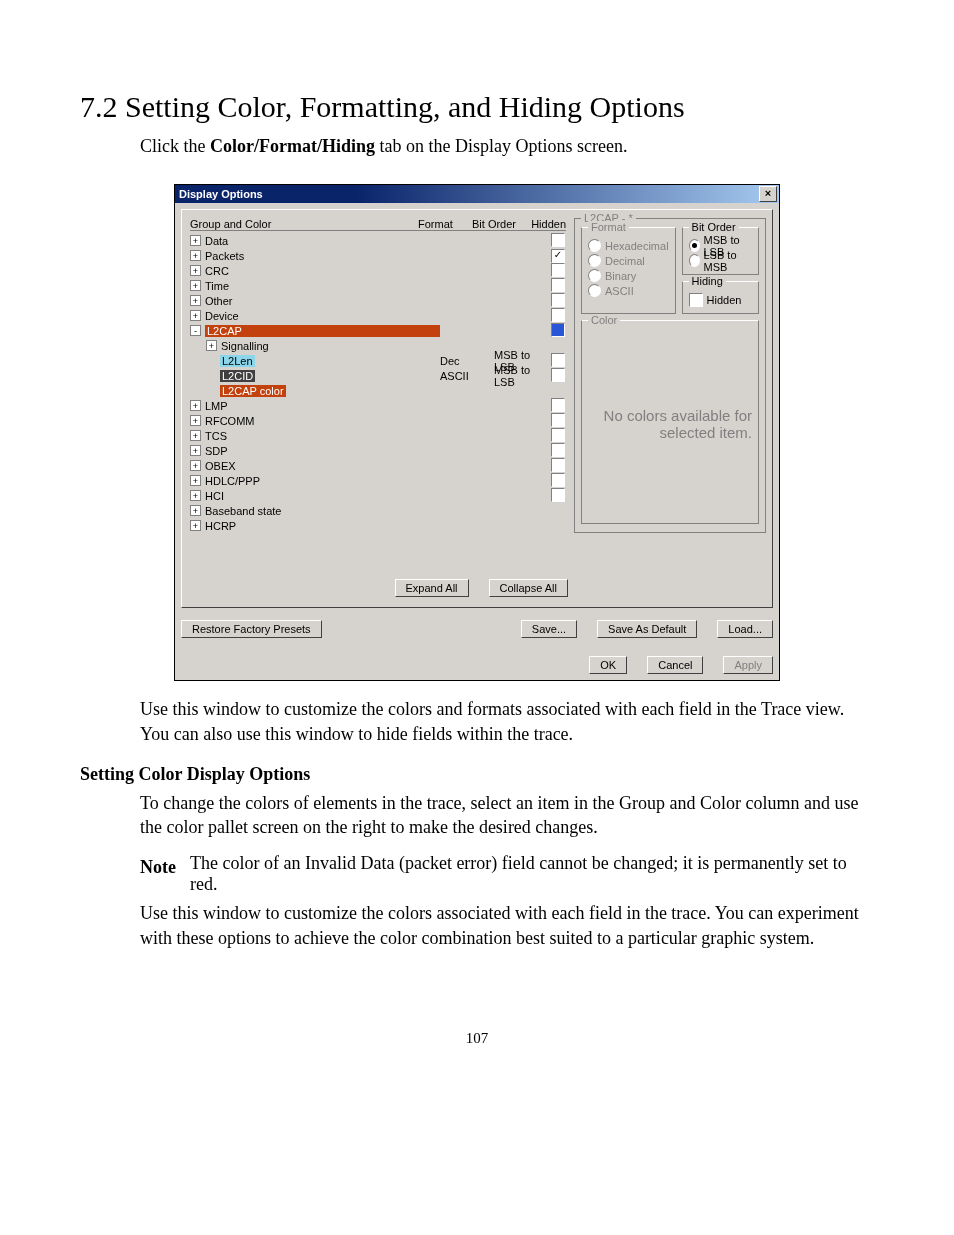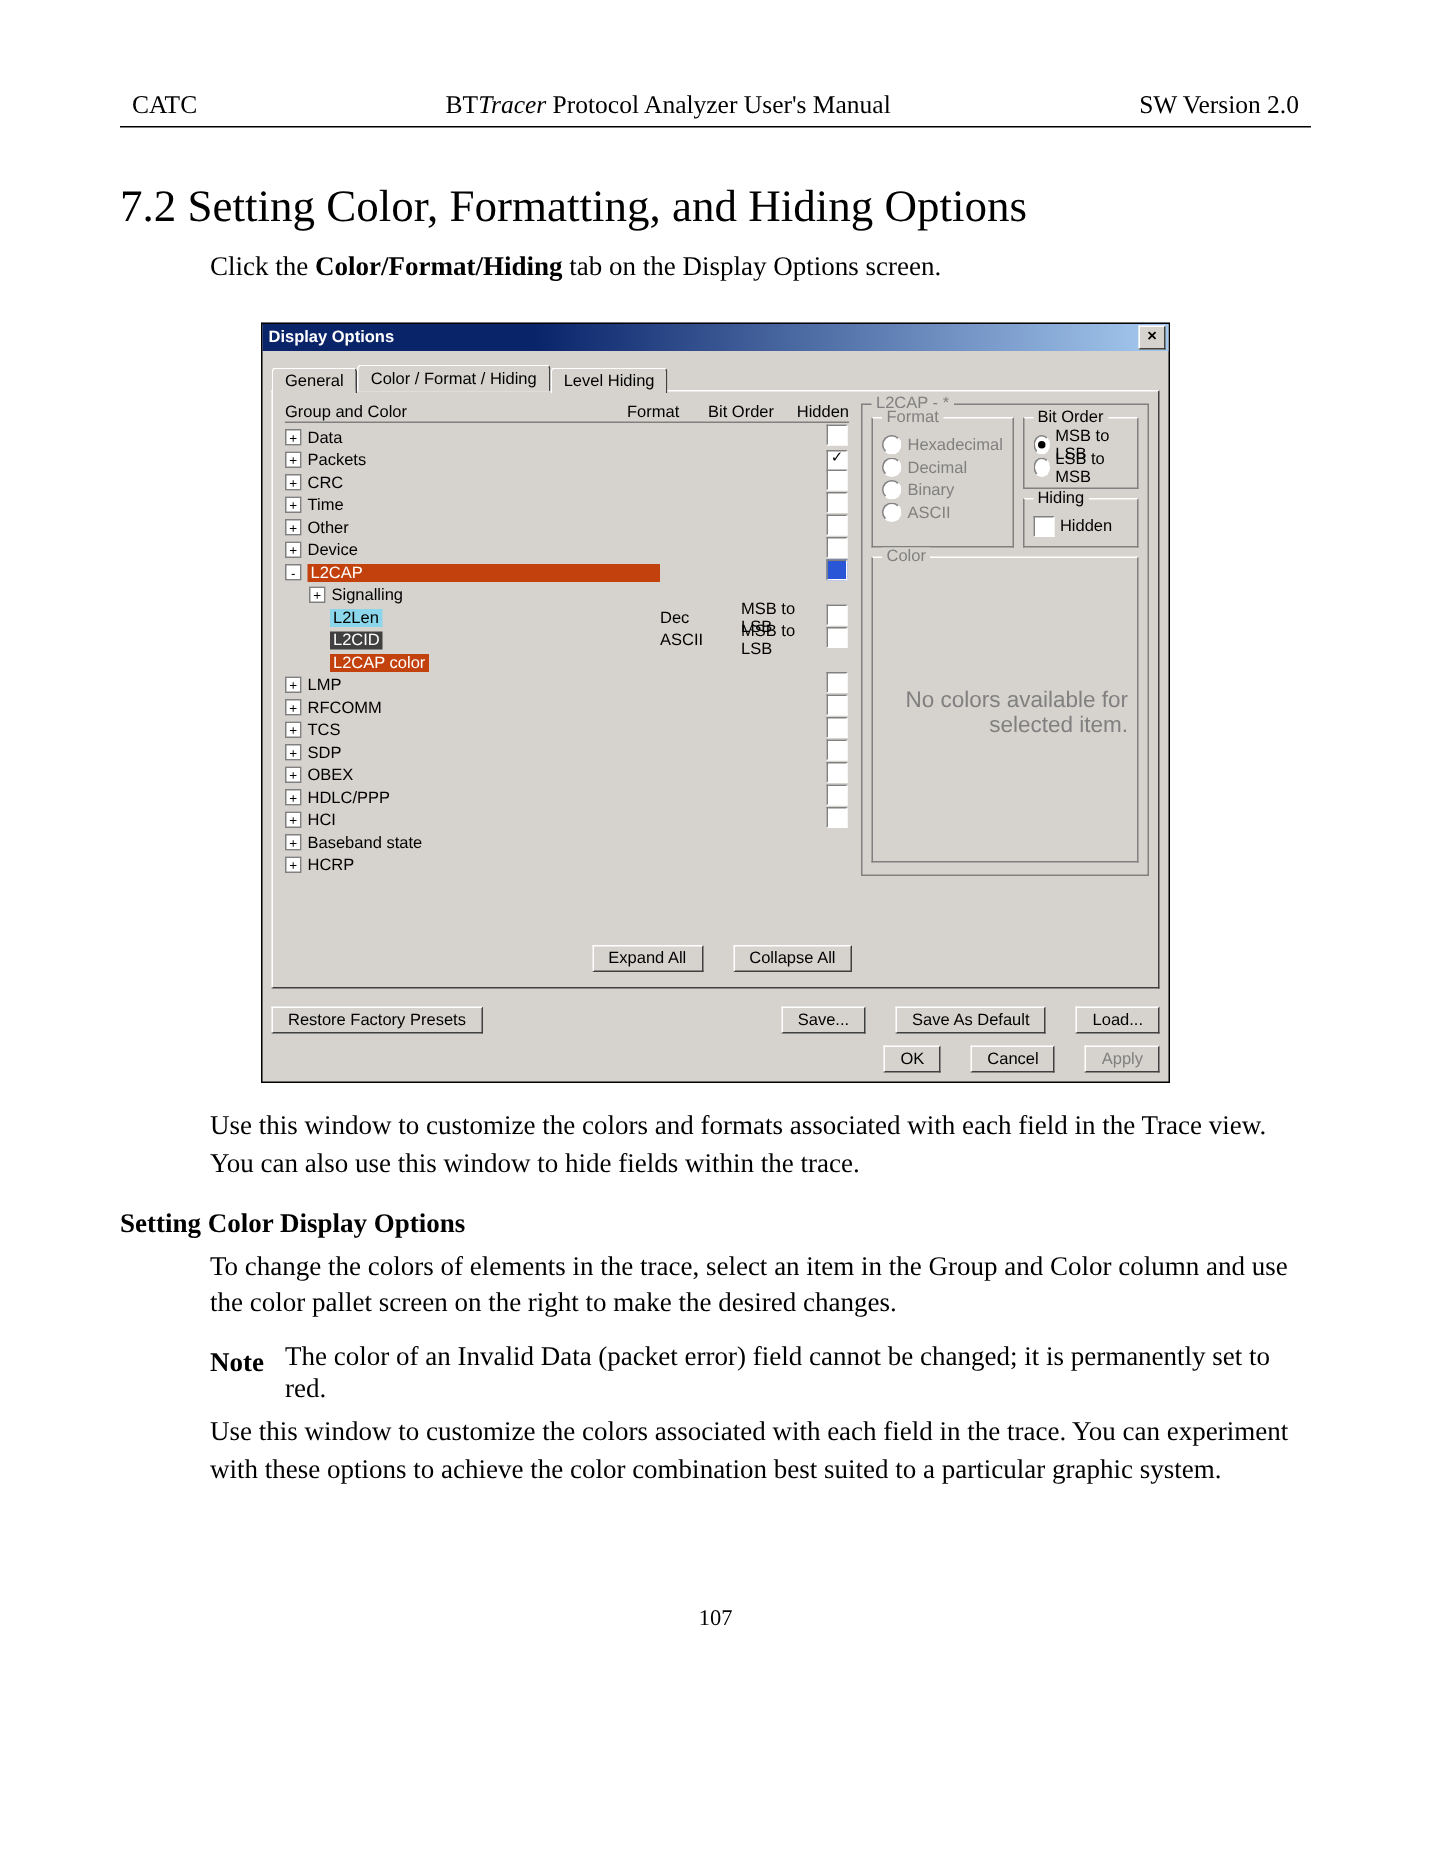--- a/index.html
+++ b/index.html
@@ -205,53 +205,41 @@
     display: flex;
     align-items: center; justify-content: center;
     color: #808080;
     font-size: 15px;
     text-align: right;
   }
   .dlg-bottom {
     padding: 6px;
     display: flex;
     flex-direction: column;
-    gap: 8px;
+    gap: 18px;
   }
   .row { display: flex; justify-content: flex-end; gap: 20px; align-items: center; }
 </style>
 </head>
 <body>
 
 <div class="page">
-  <div class="runhead">
-    <span class="lft">CATC</span>
-    <span class="mid">
-      <span>BT</span><i>Tracer</i><span> Protocol Analyzer User's Manual</span>
-    </span>
-    <span class="rgt">SW Version 2.0</span>
-  </div>
 
   <h2 class="section">7.2  Setting Color, Formatting, and Hiding Options</h2>
 
   <p class="body-text">
     <span>Click the </span><b>Color/Format/Hiding</b><span> tab on the Display Options screen.</span>
   </p>
 
   <div class="dialog-wrap">
     <div class="titlebar">
       <span class="t-title">Display Options</span>
       <span class="t-close">×</span>
     </div>
     <div class="dlg-body">
-      <div class="tabs">
-        <div class="tab inactive">General</div>
-        <div class="tab active">Color / Format / Hiding</div>
-        <div class="tab inactive">Level Hiding</div>
-      </div>
       <div class="tab-panel">
 
         <div class="left-col">
           <div class="tree-header">
             <span class="th-group">Group and Color</span>
             <span class="th-fmt">Format</span>
             <span class="th-bit">Bit Order</span>
             <span class="th-hid">Hidden</span>
           </div>
 

